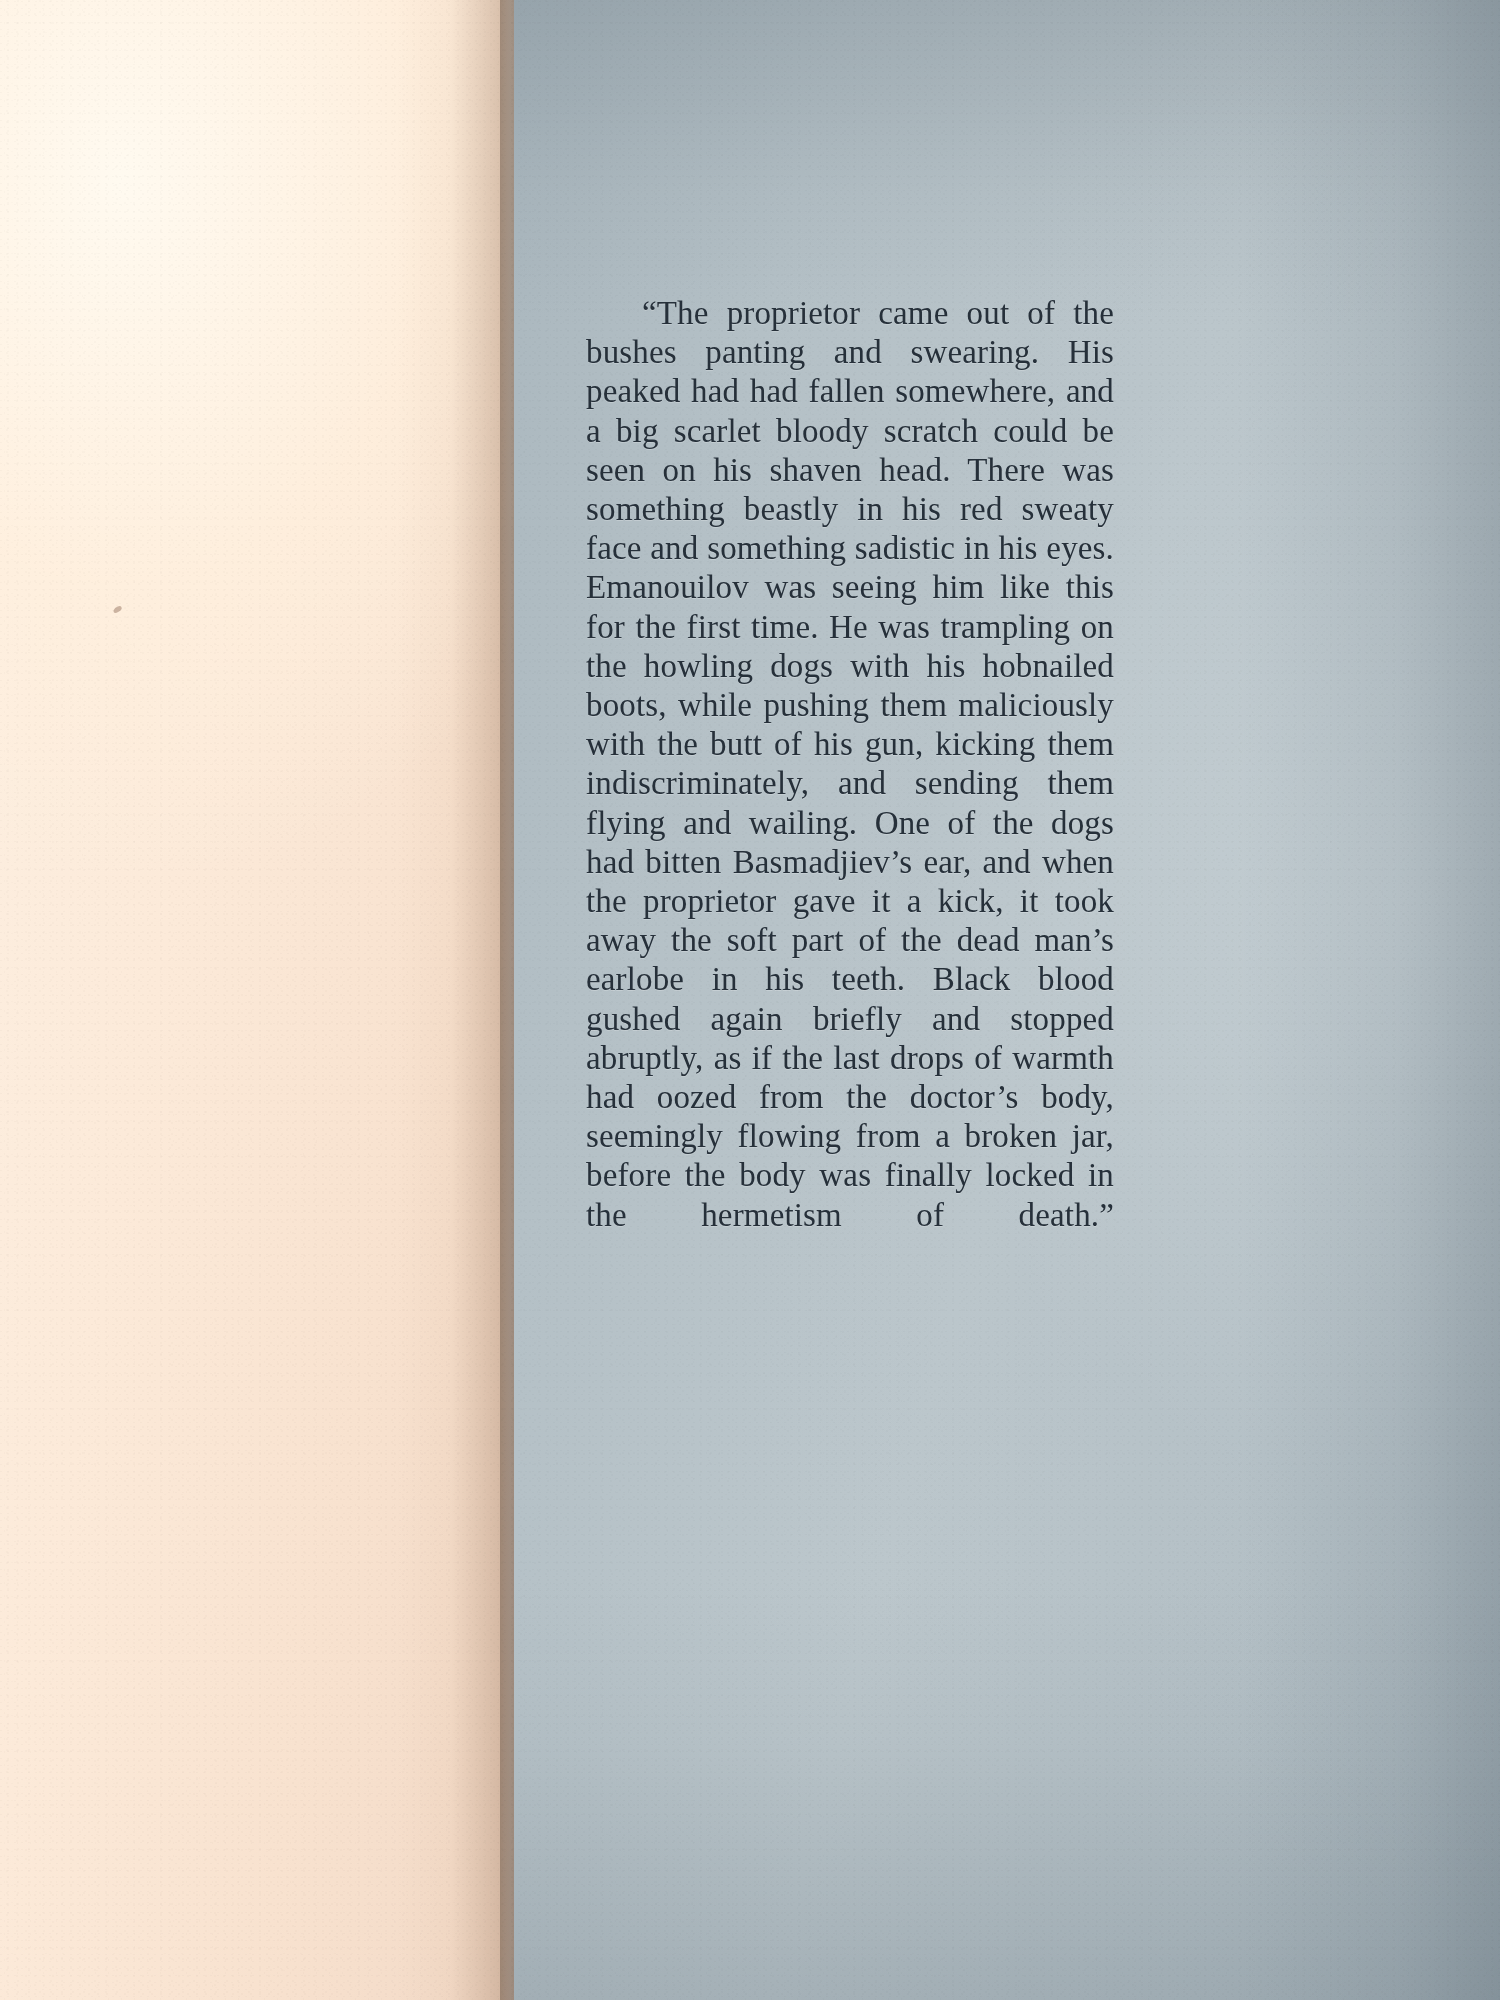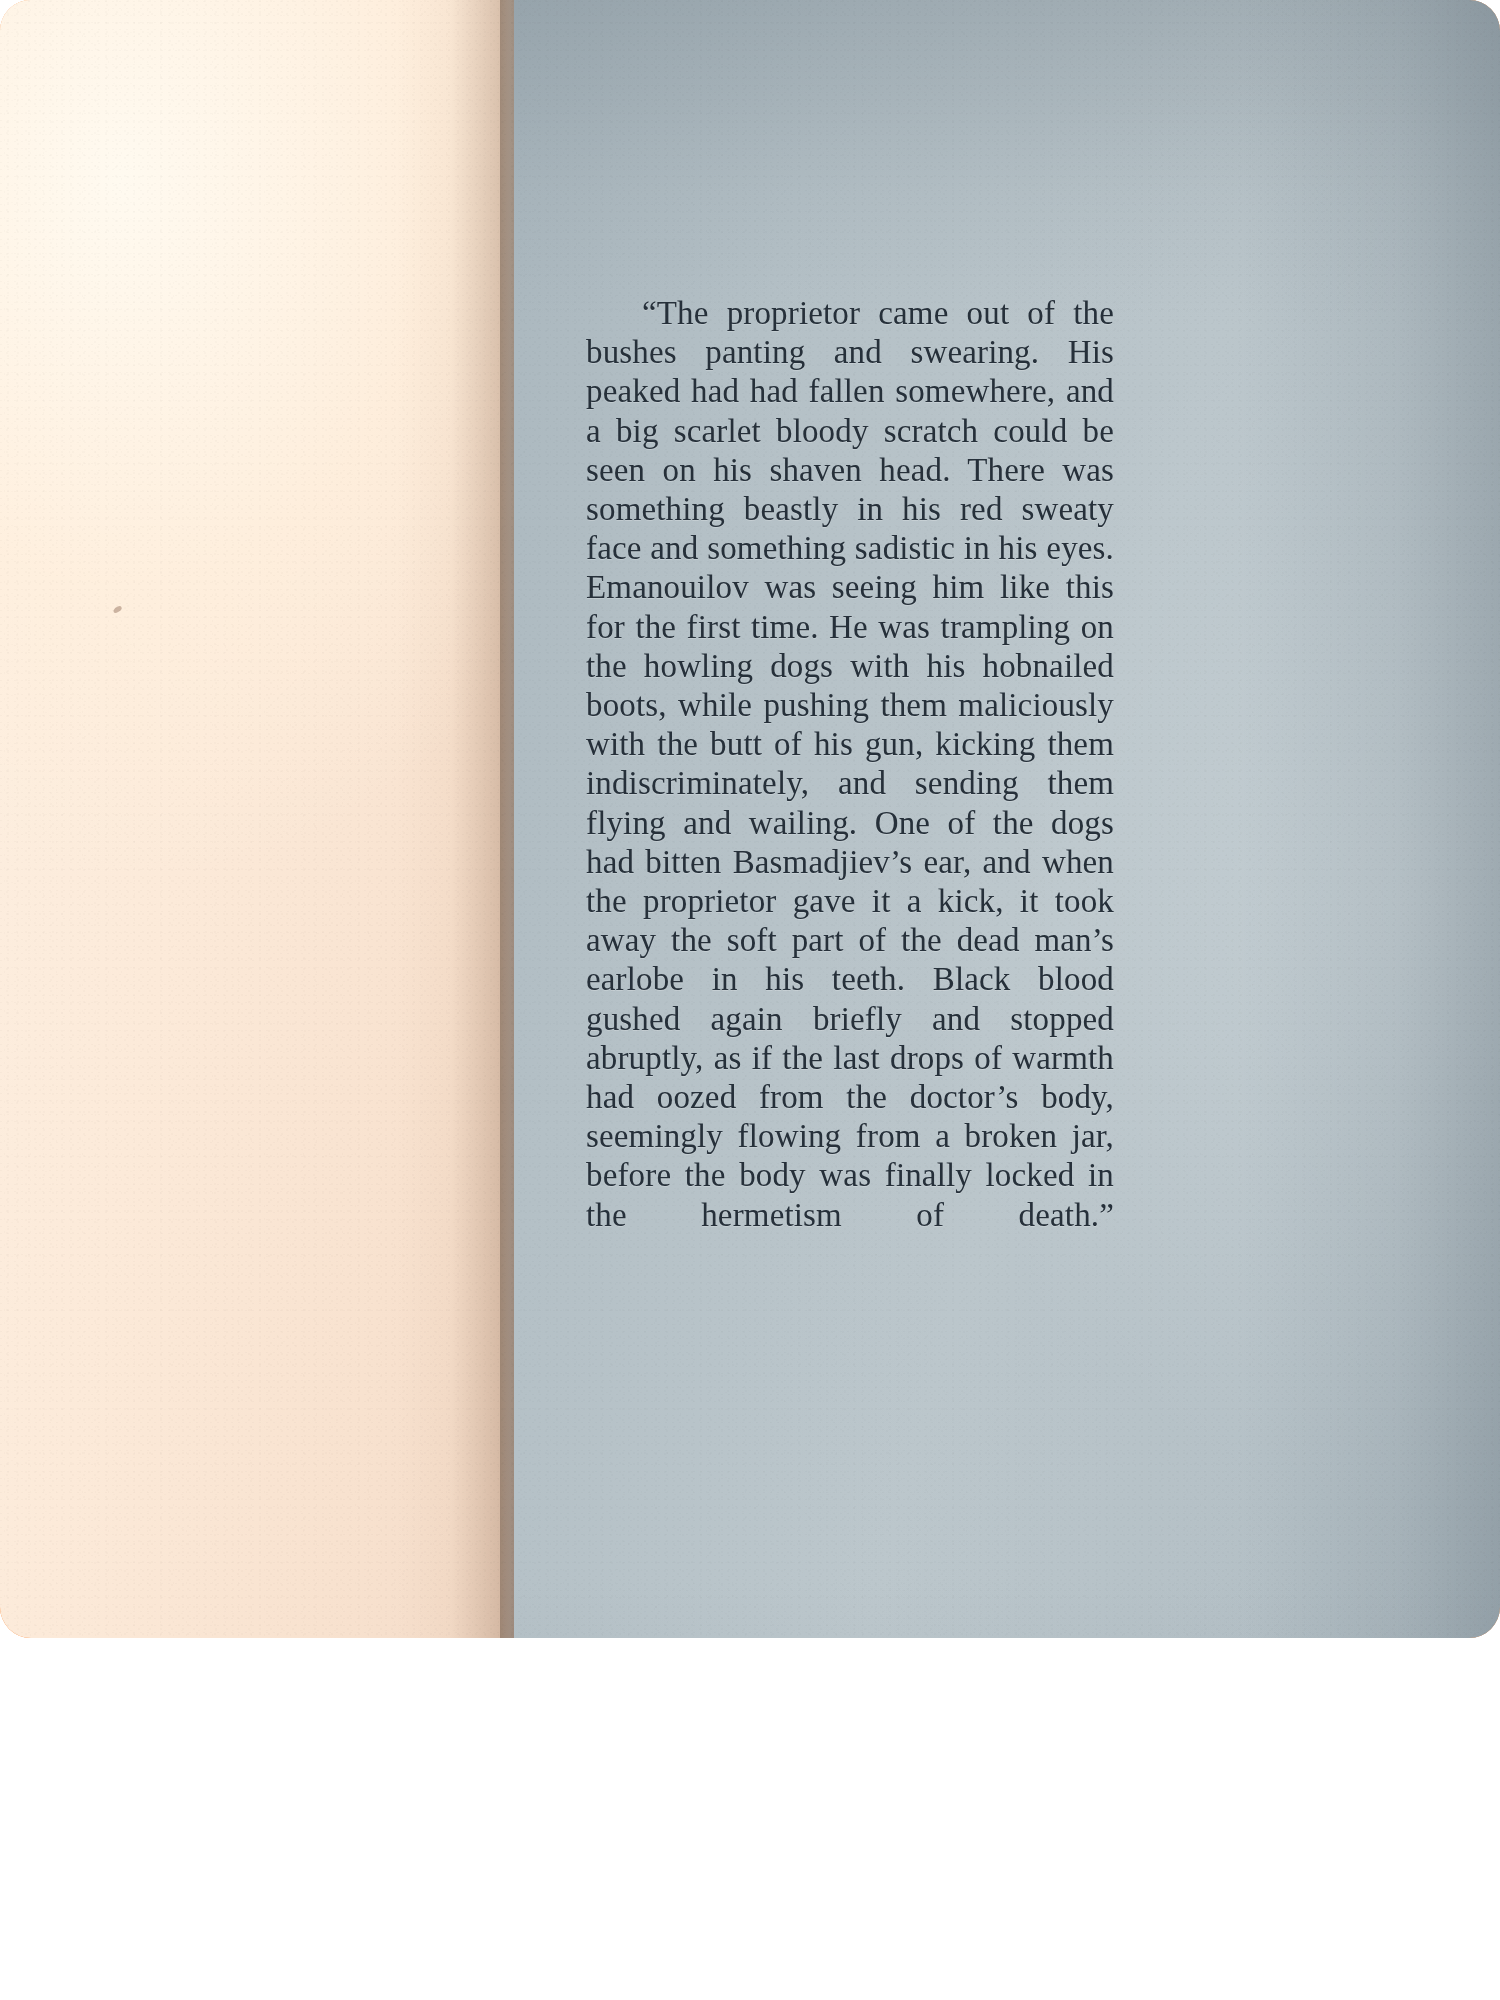--- a/index.html
+++ b/index.html
@@ -10,24 +10,23 @@
   body {
     width: 1500px;
     height: 2000px;
     overflow: hidden;
     font-family: "Liberation Serif", serif;
   }
 
   .photo {
     position: relative;
     width: 1500px;
-    height: 1638px;
+    height: 2000px;
     overflow: hidden;
     background: #f97316;
-    border-radius: 31px;
   }
 
   
   .page-left {
     position: absolute;
     left: 0;
     top: 0;
     width: 516px;
     height: 2000px;
     background:

